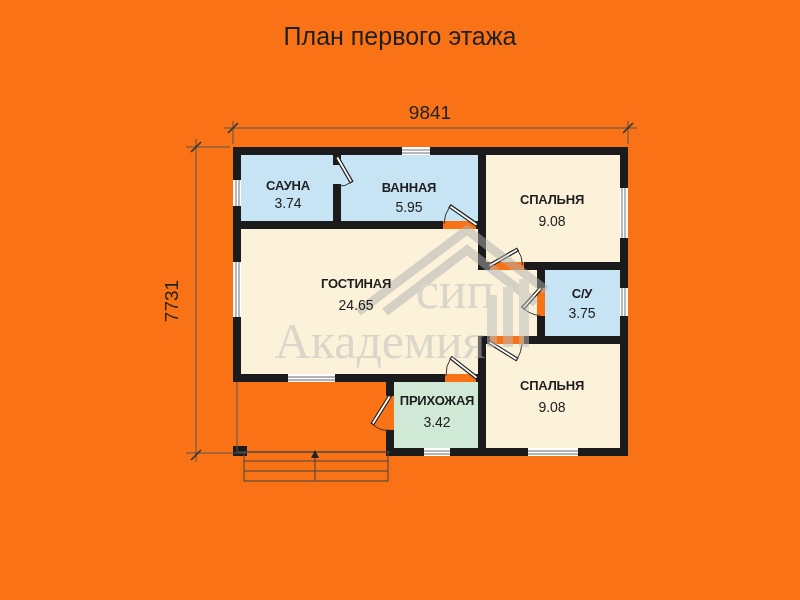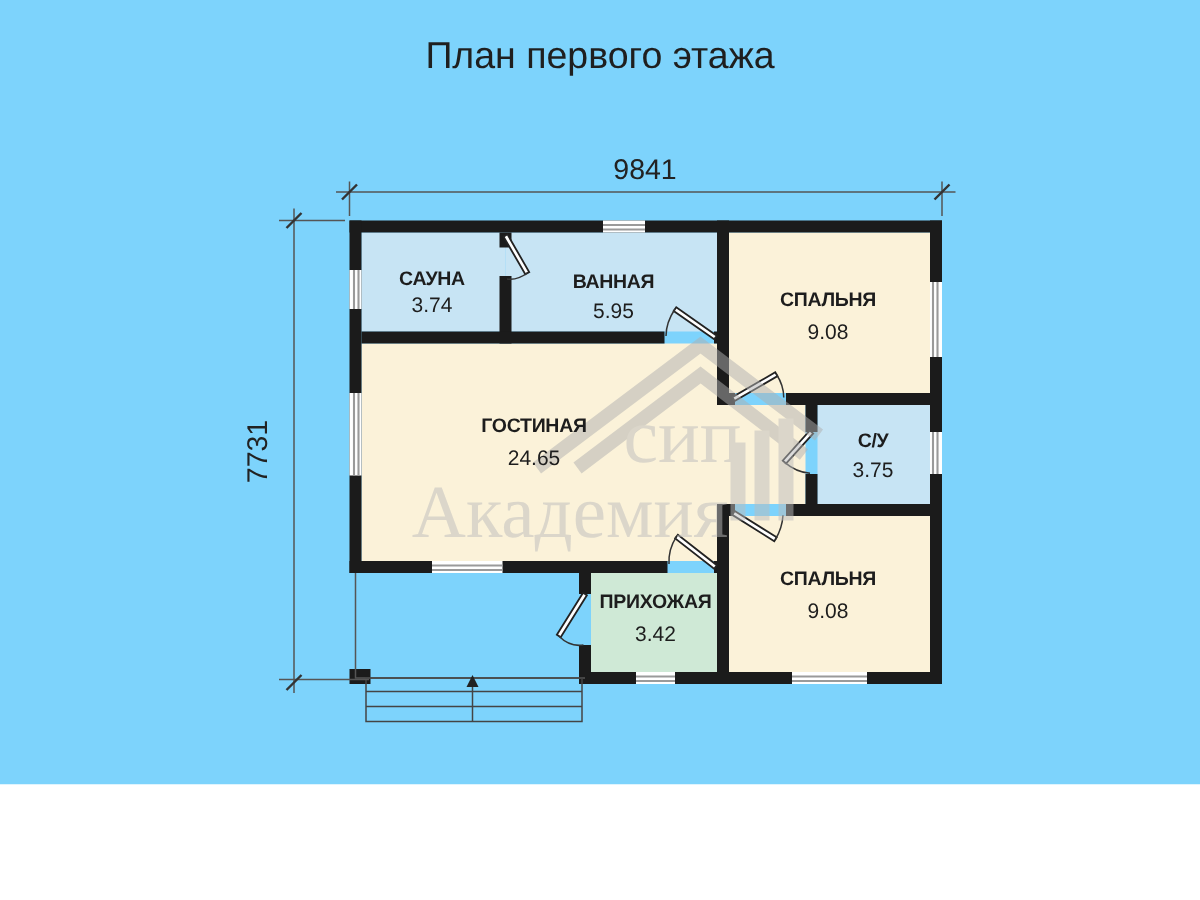--- a/index.html
+++ b/index.html
@@ -1,16 +1,16 @@
 <!DOCTYPE html>
 <html><head>
 <meta charset="utf-8">
 <style>
   html,body{margin:0;padding:0;background:#ffffff;}
-  .stage{position:relative;width:800px;height:523px;background:#7dd3fc;overflow:hidden;
+  .stage{position:relative;width:800px;height:600px;background:#f97316;overflow:hidden;
          font-family:"Liberation Sans", sans-serif;}
   svg text{font-family:"Liberation Sans", sans-serif;}
   .title-text{font-size:25px;fill:#1f1f1f;}
   .dim-text{font-size:19px;fill:#222;}
   .room-name{font-size:13px;font-weight:700;fill:#1d1d1d;letter-spacing:-0.2px;}
   .room-area{font-size:14px;fill:#1d1d1d;}
   .thin{stroke:#555;stroke-width:1;fill:none;}
   .tick{stroke:#333;stroke-width:1.6;}
   .arc{stroke:#333;stroke-width:1;fill:none;}
   .leaf{fill:#ffffff;stroke:#222;stroke-width:1.2;}

